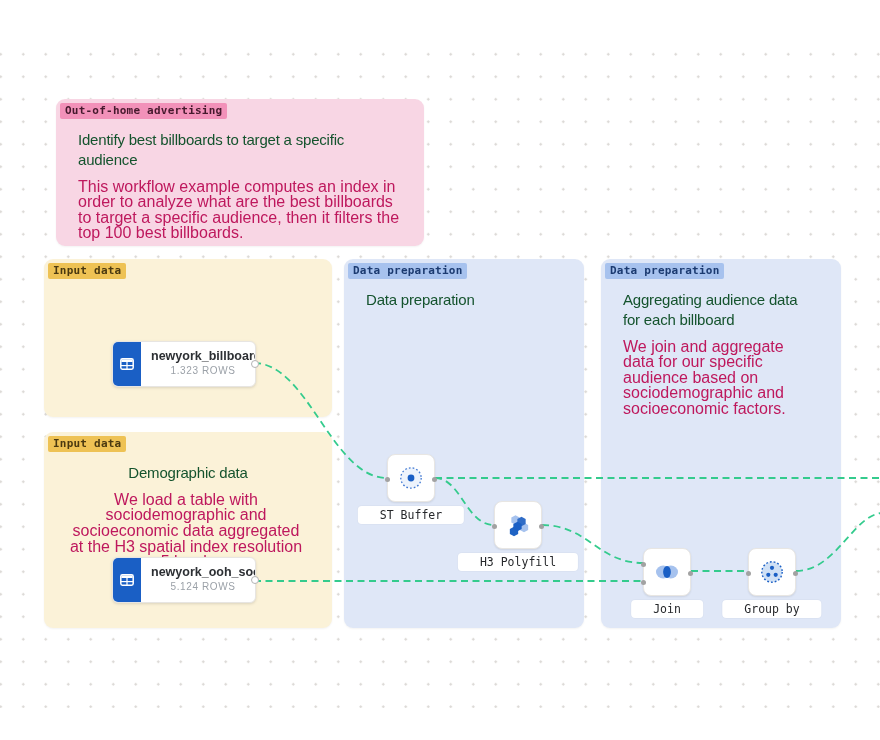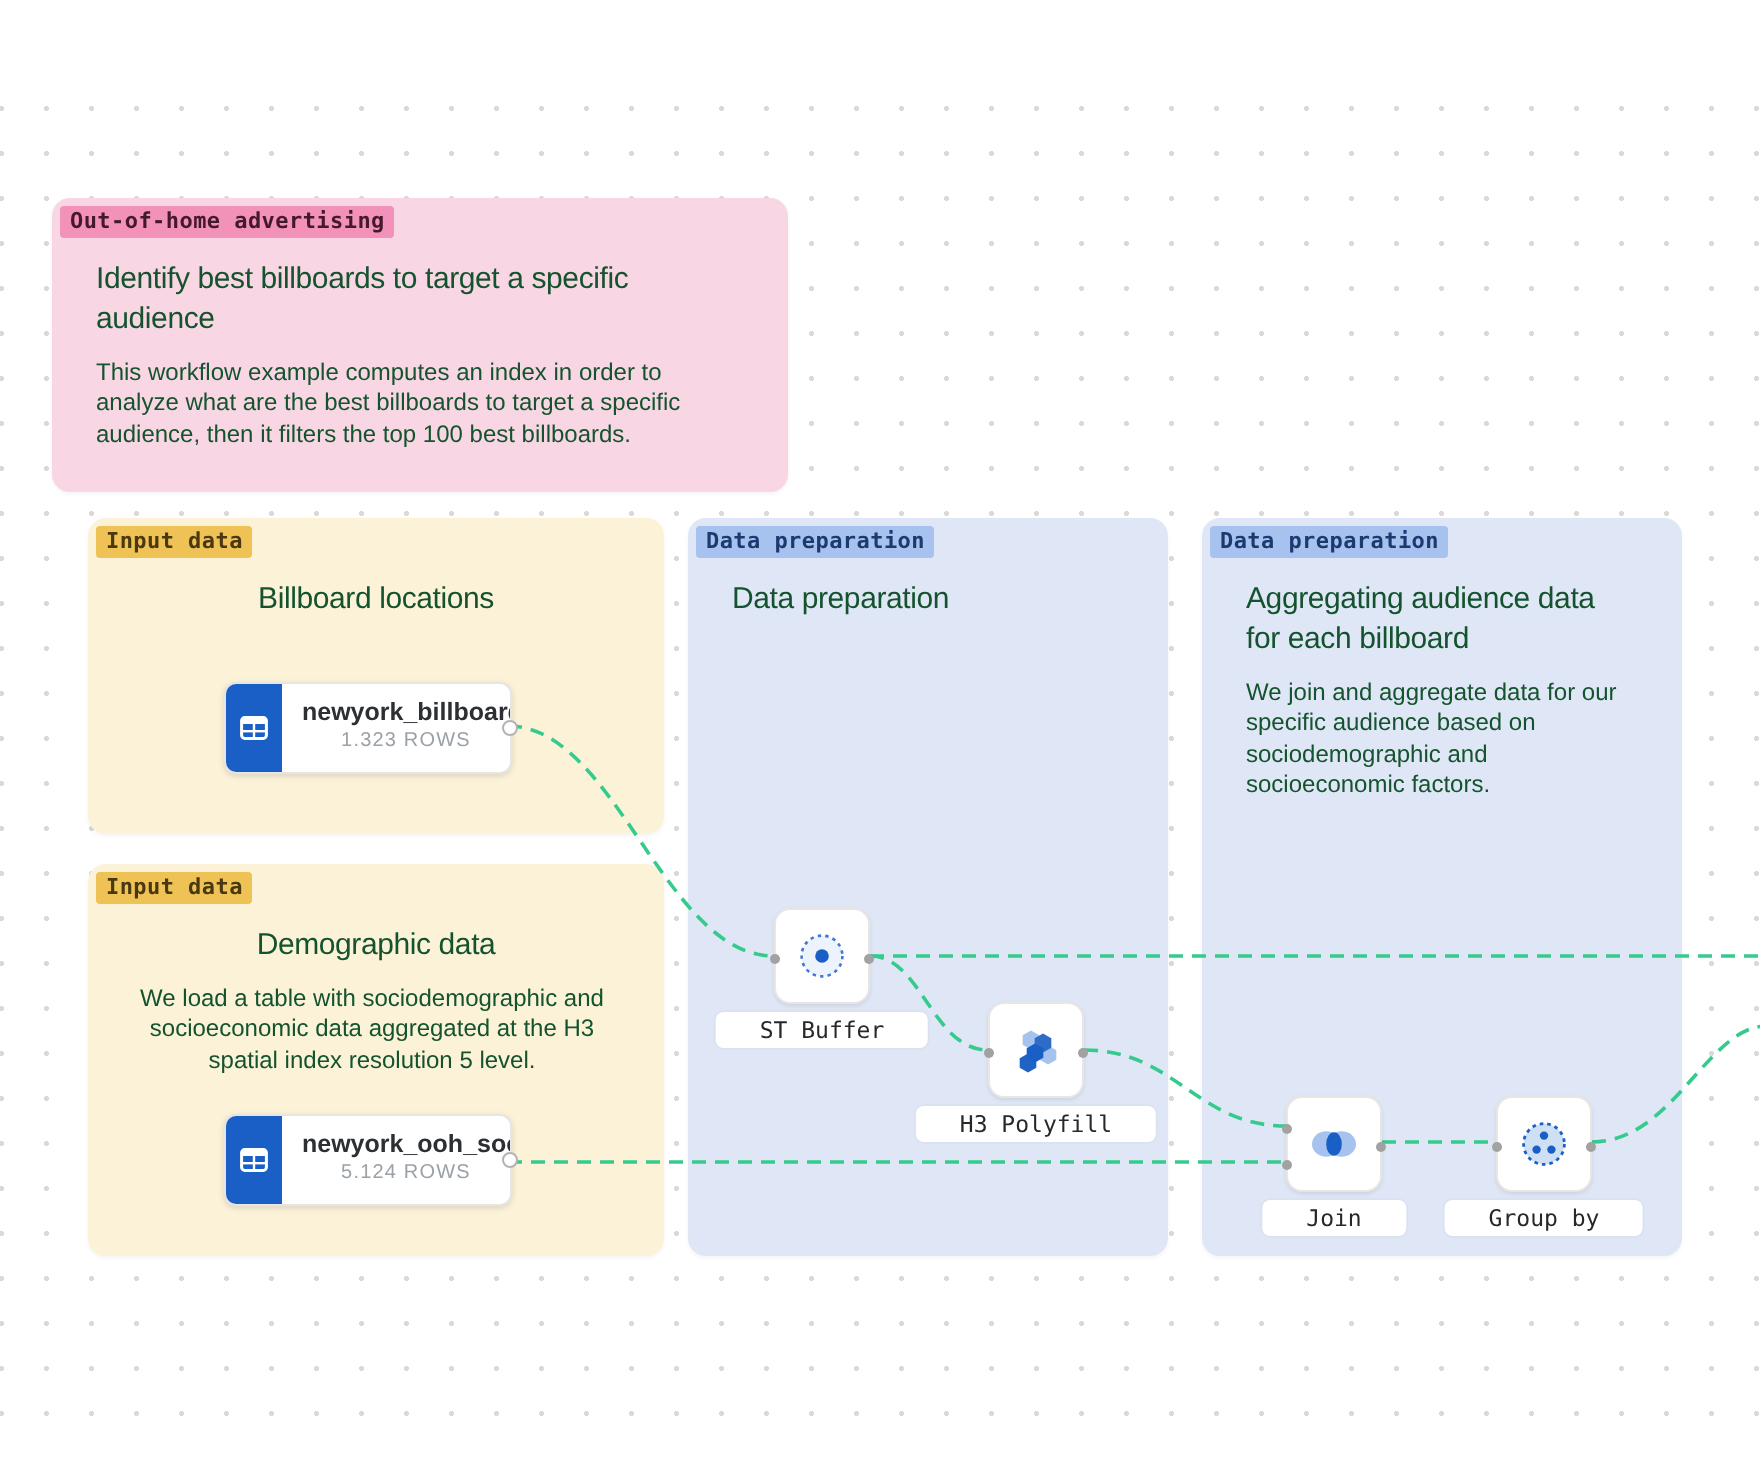--- a/index.html
+++ b/index.html
@@ -19,21 +19,21 @@
   .note.yellow{background:#fbf2d8;text-align:center;}
   .note.blue{background:#dfe7f7;}
   .chip{position:absolute;top:4px;left:4px;display:inline-block;
         font:700 11px "DejaVu Sans Mono",monospace;letter-spacing:.02em;
         padding:1px 5px 2px;border-radius:2px;white-space:nowrap;}
   .pink .chip{background:#f291b9;color:#45192d;}
   .yellow .chip{background:#eec254;color:#4a3910;}
   .blue .chip{background:#a7c2ee;color:#1b3a70;}
   .note-title{margin:0 0 9px;font-size:15px;font-weight:400;color:#14532d;
               line-height:1.32;letter-spacing:-.2px;}
-  .note-desc{margin:0;font-size:12px;color:#14532d;line-height:15.6px;}
+  .note-desc{margin:0;font-size:16px;color:#be185d;line-height:15.6px;}
   .note-b .note-title{max-width:178px;}
   .note-blue-desc{max-width:200px;}
   .note-demo-desc{max-width:240px;}
 
   
   .edges{position:absolute;left:0;top:0;z-index:2;pointer-events:none;}
   .edges path{fill:none;stroke:#34cb8d;stroke-width:1.8;stroke-dasharray:7 4.5;}
 
   
   .table-card{position:absolute;width:142px;height:44px;background:#fff;
@@ -60,29 +60,28 @@
   .node-label{position:absolute;z-index:3;transform:translateX(-50%);
               font:11.5px "DejaVu Sans Mono",monospace;color:#26282b;
               background:#fff;padding:2px 22px;border-radius:4px;white-space:nowrap;
               box-shadow:0 0 0 1px rgba(0,0,0,.02);}
 </style>
 </head>
 <body>
 
 <div class="grid"></div>
 
-<div class="note pink" style="left:26px;top:99px;width:368px;height:147px">
+<div class="note pink" style="left:56px;top:99px;width:368px;height:147px">
   <span class="chip">Out-of-home advertising</span>
   <h2 class="note-title">Identify best billboards to target a specific audience</h2>
   <p class="note-desc">This workflow example computes an index in order to analyze what are the best billboards to target a specific audience, then it filters the top 100 best billboards.</p>
 </div>
 
 <div class="note yellow" style="left:44px;top:259px;width:288px;height:158px">
   <span class="chip">Input data</span>
-  <h2 class="note-title">Billboard locations</h2>
 </div>
 
 <div class="note yellow" style="left:44px;top:432px;width:288px;height:196px">
   <span class="chip">Input data</span>
   <h2 class="note-title">Demographic data</h2>
   <p class="note-desc note-demo-desc">We load a table with sociodemographic and socioeconomic data aggregated at the H3 spatial index resolution 5 level.</p>
 </div>
 
 <div class="note blue" style="left:344px;top:259px;width:240px;height:369px">
   <span class="chip">Data preparation</span>

